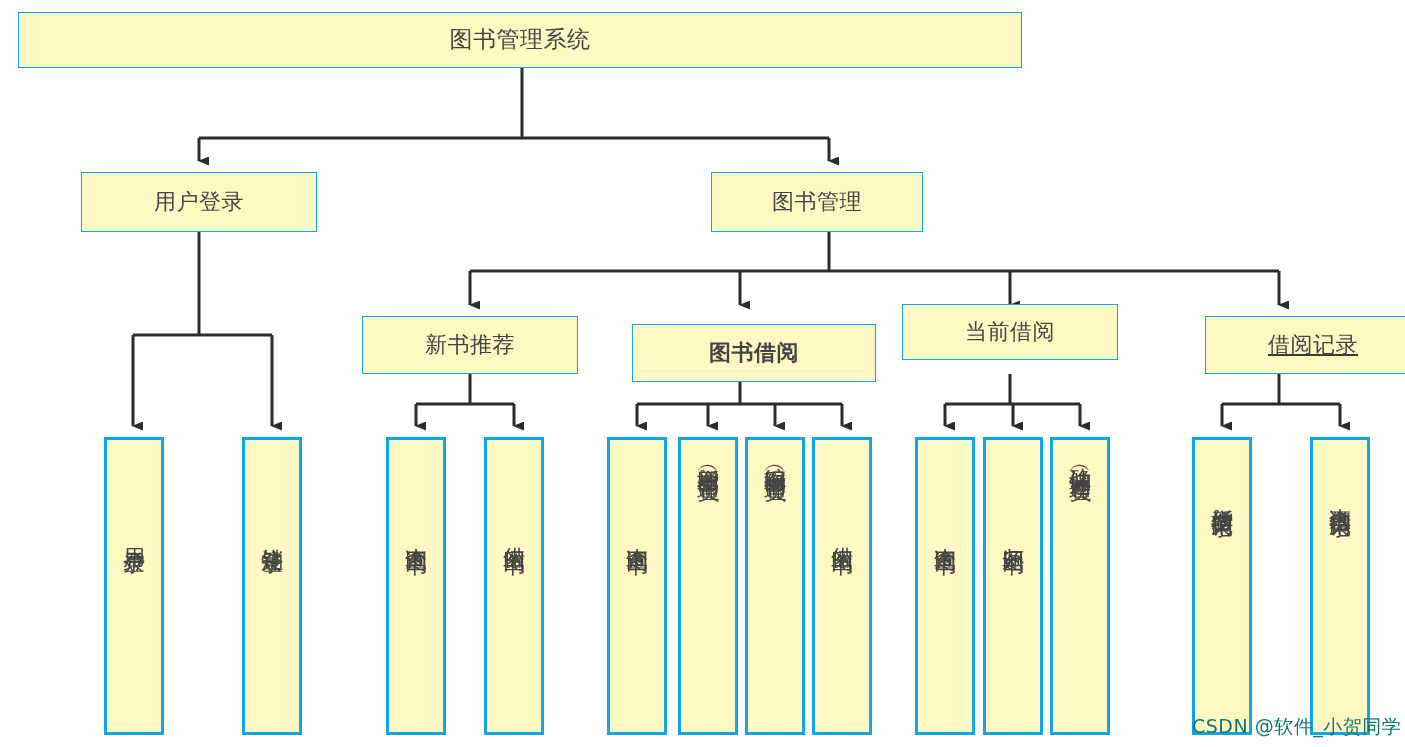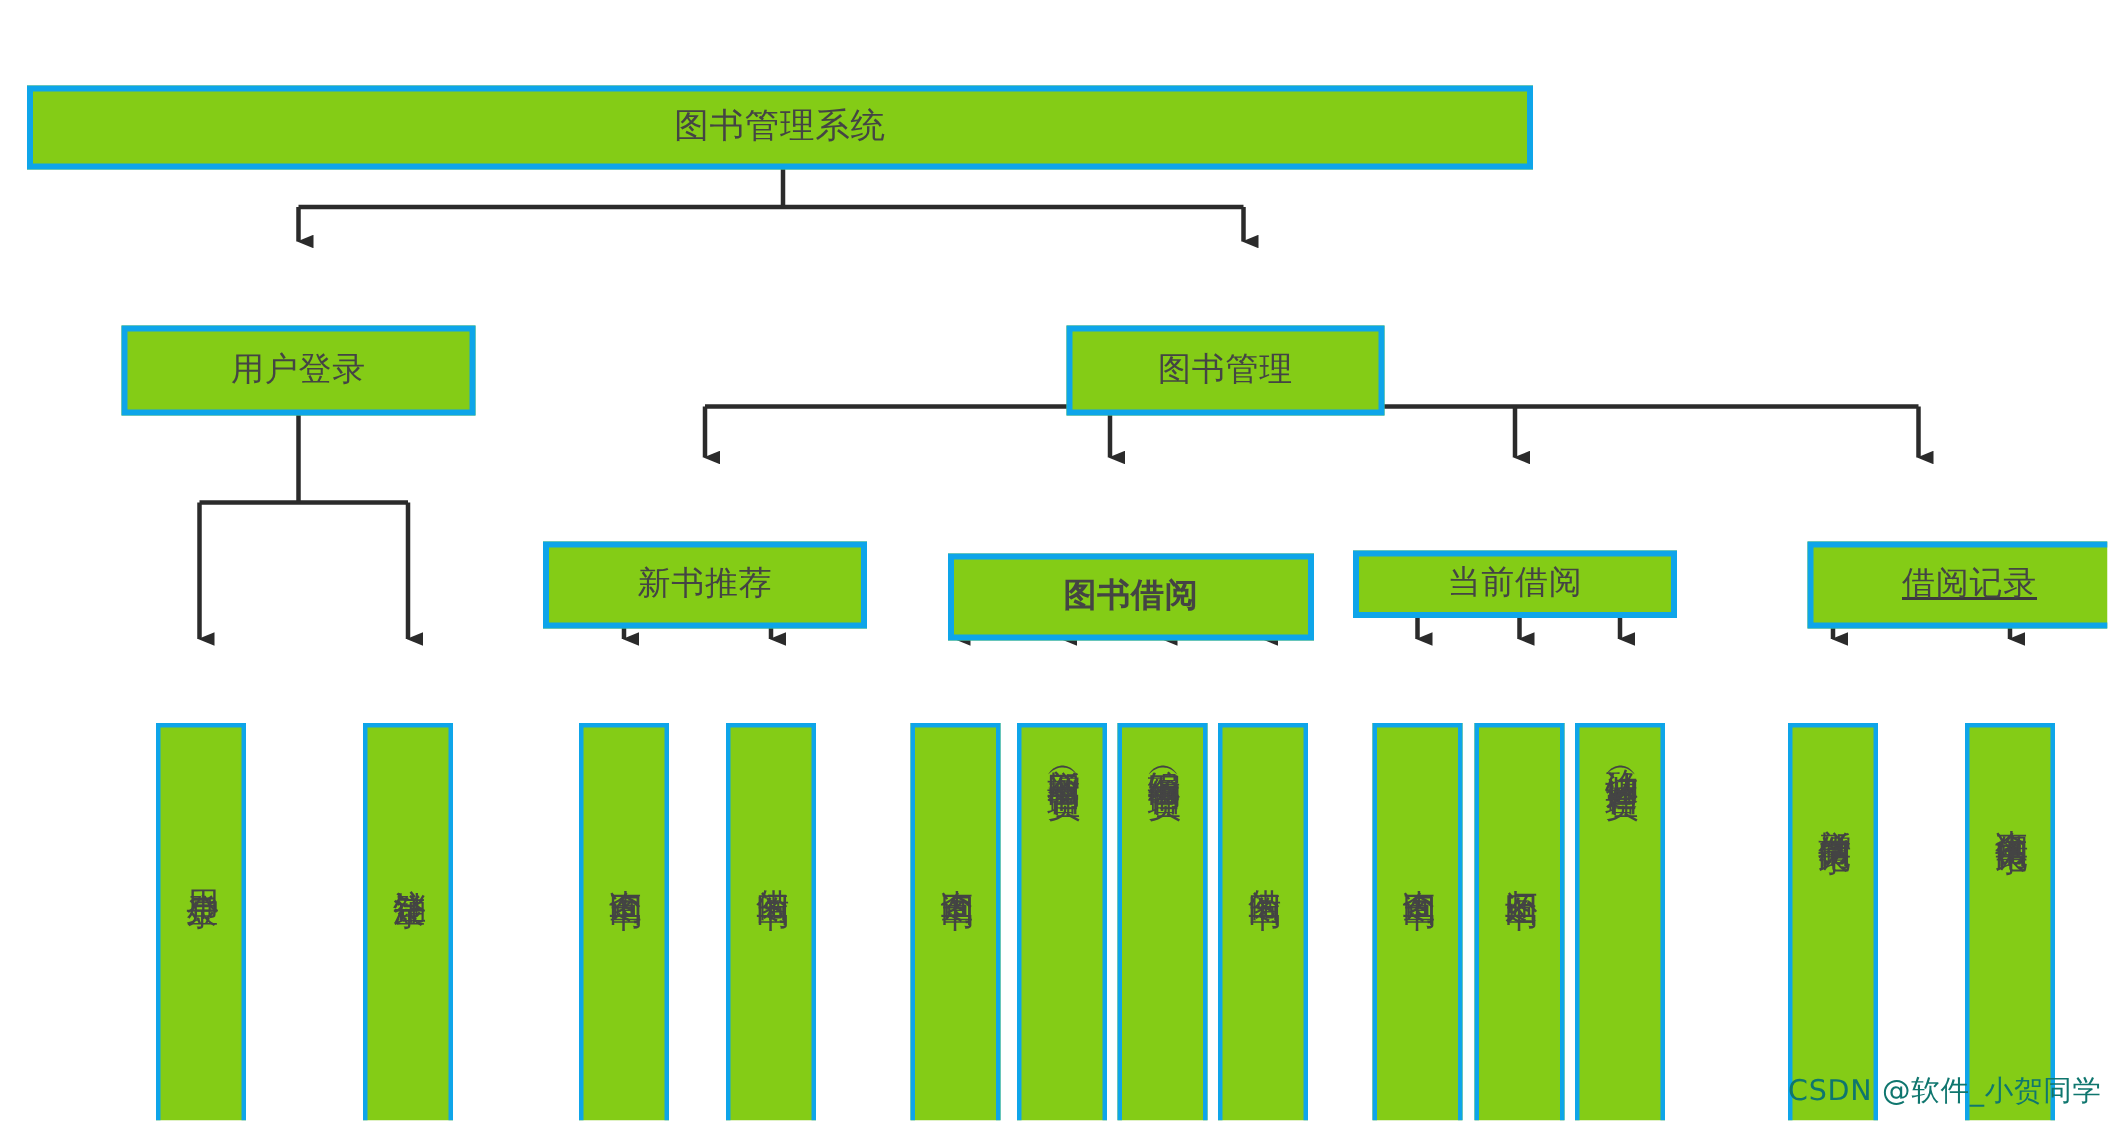--- a/index.html
+++ b/index.html
@@ -22,27 +22,26 @@
     position: absolute;
     left: 0;
     top: 0;
     width: 1405px;
     height: 747px;
     pointer-events: none;
   }
   .node {
     position: absolute;
     box-sizing: border-box;
-    border: 4px solid #0ea5e9;
-    background: #84cc16;
+    border: 1px solid #0ea5e9;
+    background: #fef9c3;
     display: flex;
     align-items: center;
     justify-content: center;
     color: #3b3b3b;
-    margin-top: 45px;
   }
   .node-label {
     font-size: 22px;
     line-height: 1.12;
     letter-spacing: 0.5px;
     color: #444444;
     white-space: nowrap;
   }
   .node.root .node-label { font-size: 23px; }
   .node.lvl2 .node-label { font-size: 22px; }
@@ -130,21 +129,21 @@
       </div>
       <div class="node lvl2" style="left: 711px; top: 172px; width: 212px; height: 60px;">
         <span class="node-label">图书管理</span>
       </div>
       <div class="node lvl3" style="left: 362px; top: 316px; width: 216px; height: 58px;">
         <span class="node-label">新书推荐</span>
       </div>
       <div class="node lvl3" style="left: 632px; top: 324px; width: 244px; height: 58px; font-weight: bold;">
         <span class="node-label">图书借阅</span>
       </div>
-      <div class="node lvl3" style="left: 902px; top: 322px; width: 216px; height: 45px;">
+      <div class="node lvl3" style="left: 902px; top: 304px; width: 216px; height: 56px;">
         <span class="node-label">当前借阅</span>
       </div>
       <div class="node lvl3" style="left: 1205px; top: 316px; width: 216px; height: 58px; text-decoration: underline;">
         <span class="node-label">借阅记录</span>
       </div>
       <div class="node leaf" style="left: 104px; top: 437px; width: 60px; height: 298px;">
         <span class="node-label" style="margin-top: 86px;">用户登录</span>
       </div>
       <div class="node leaf" style="left: 242px; top: 437px; width: 60px; height: 298px;">
         <span class="node-label" style="margin-top: 86px;">注销登录</span>

